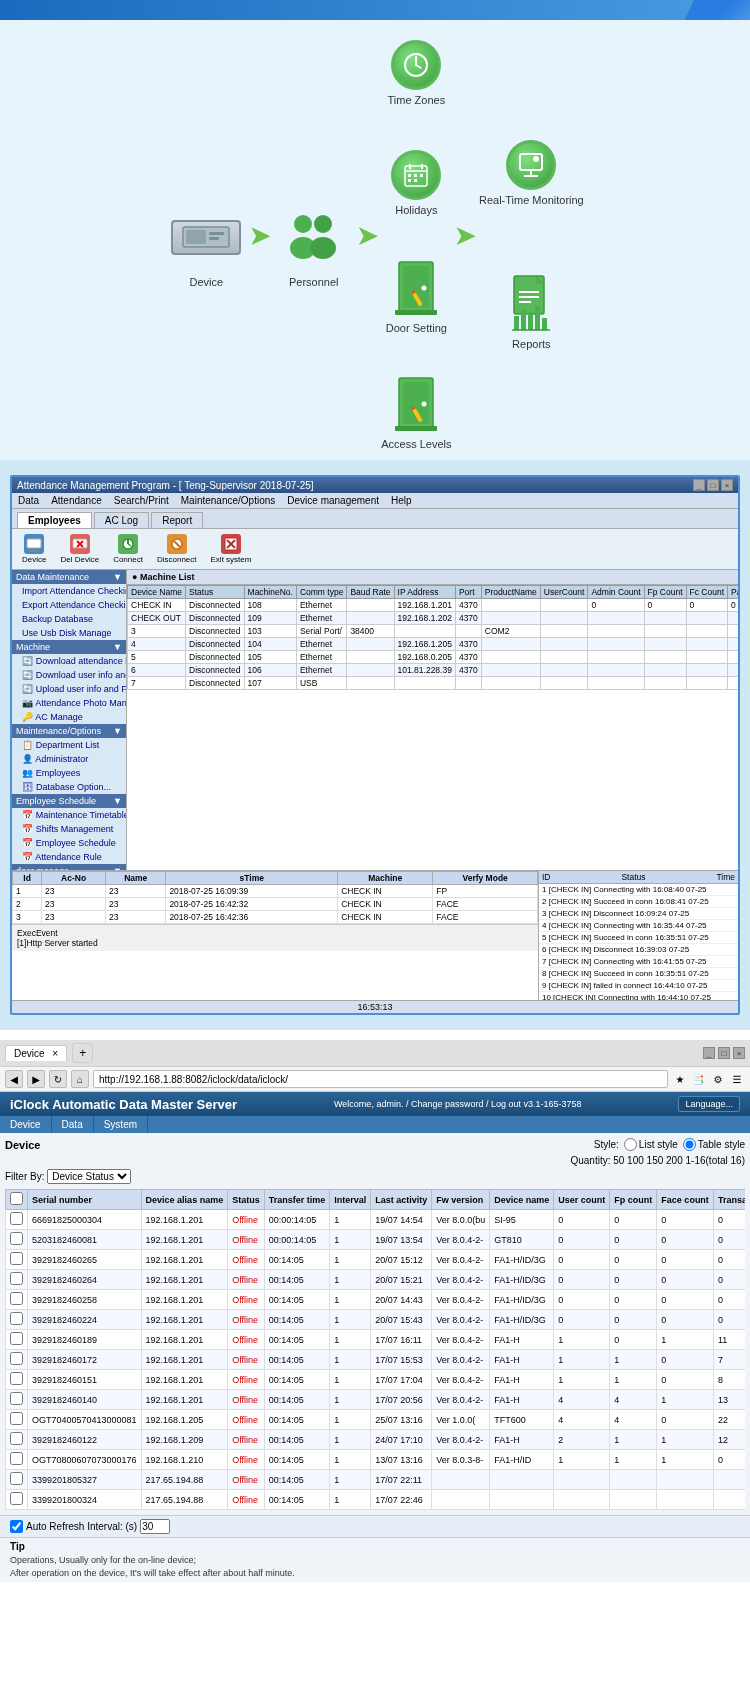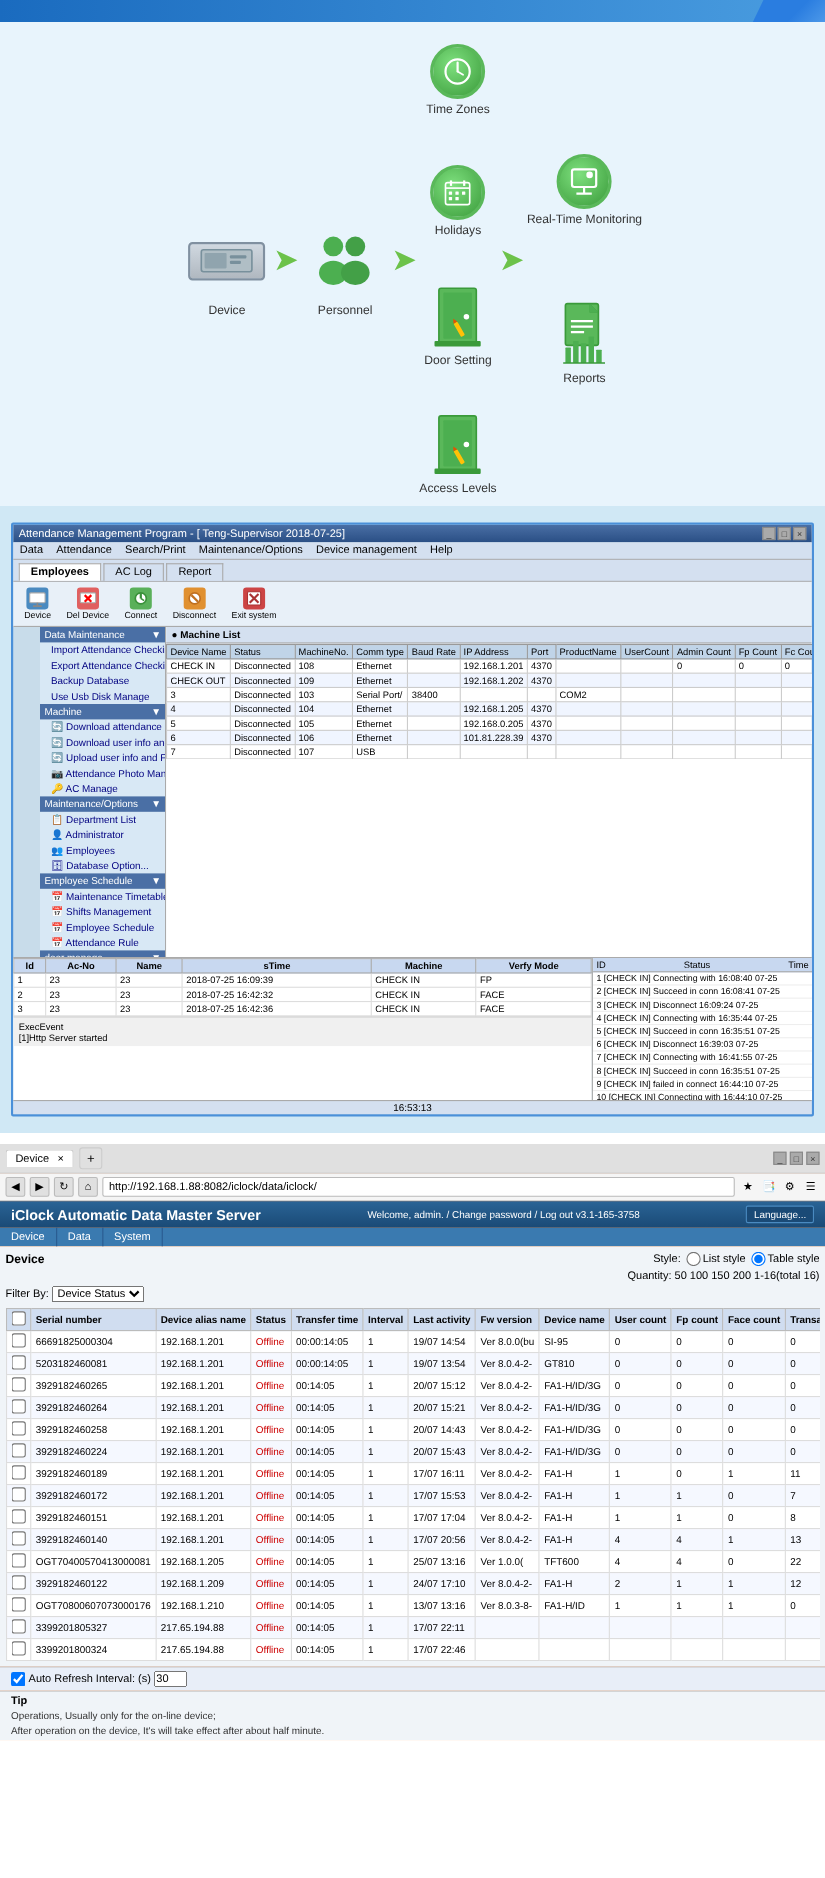--- a/index.html
+++ b/index.html
@@ -162,21 +162,20 @@
       border-radius: 3px;
       display: flex; align-items: center; justify-content: center;
       font-size: 12px;
       margin-bottom: 1px;
     }
 
     
     .win-main {
       display: flex;
       height: 300px;
-      margin-left: 24px;
     }
     .win-sidebar {
       width: 115px;
       background: #d8e8f5;
       border-right: 1px solid #aaa;
       font-size: 9px;
       overflow-y: auto;
       flex-shrink: 0;
     }
     .sidebar-section-header {
@@ -257,21 +256,21 @@
     .win-statusbar {
       background: #d4e0f0;
       font-size: 9px;
       padding: 1px 5px;
       border-top: 1px solid #aaa;
       text-align: center;
     }
 
     
     .browser-section {
-      background: #f97316;
+      background: #86efac;
       margin-top: 10px;
     }
     .browser-titlebar {
       background: #e0e0e0;
       display: flex;
       align-items: center;
       padding: 3px 5px;
       gap: 5px;
       font-size: 10px;
       border-bottom: 1px solid #ccc;

